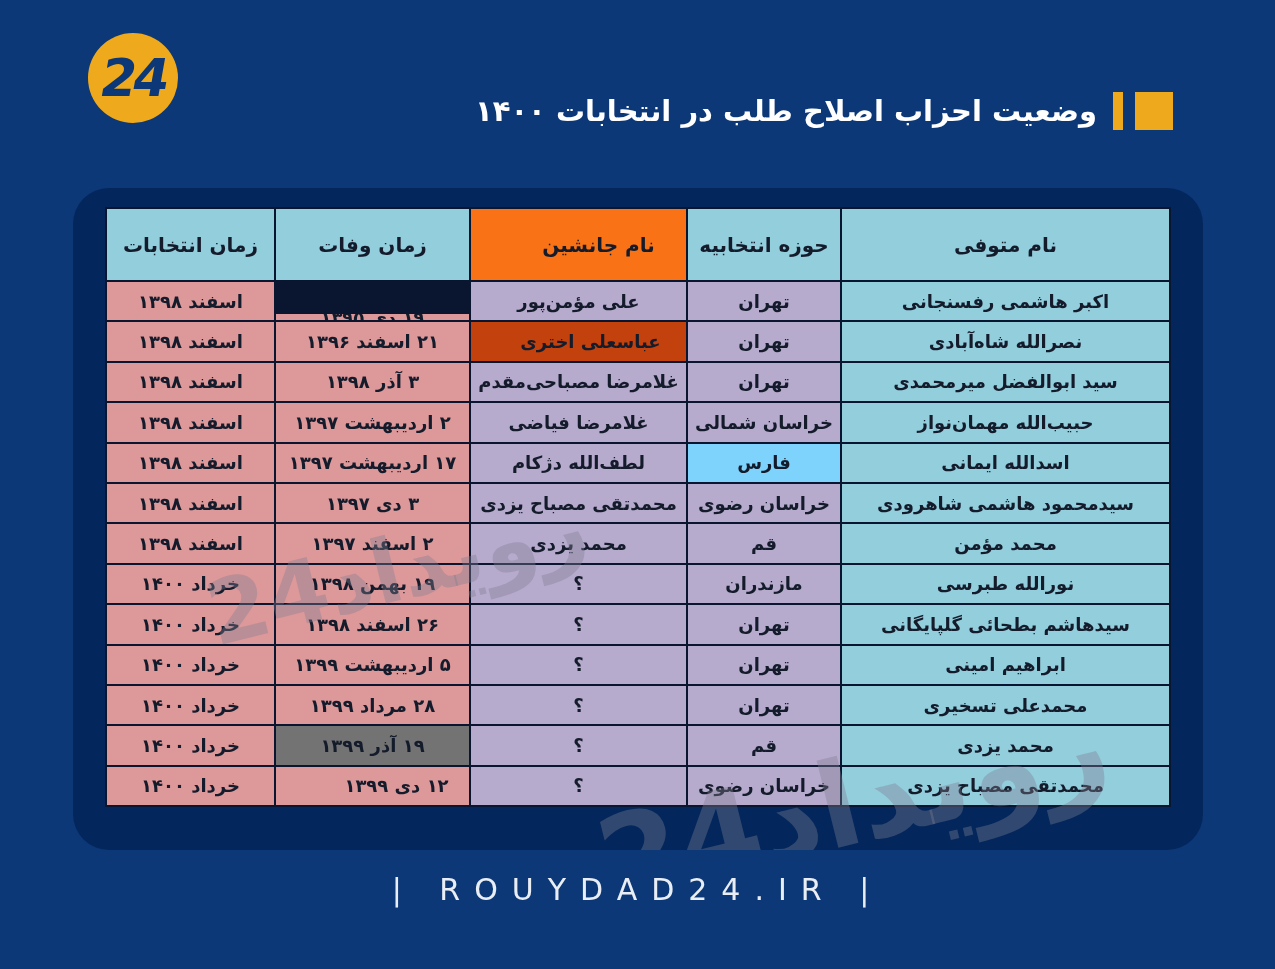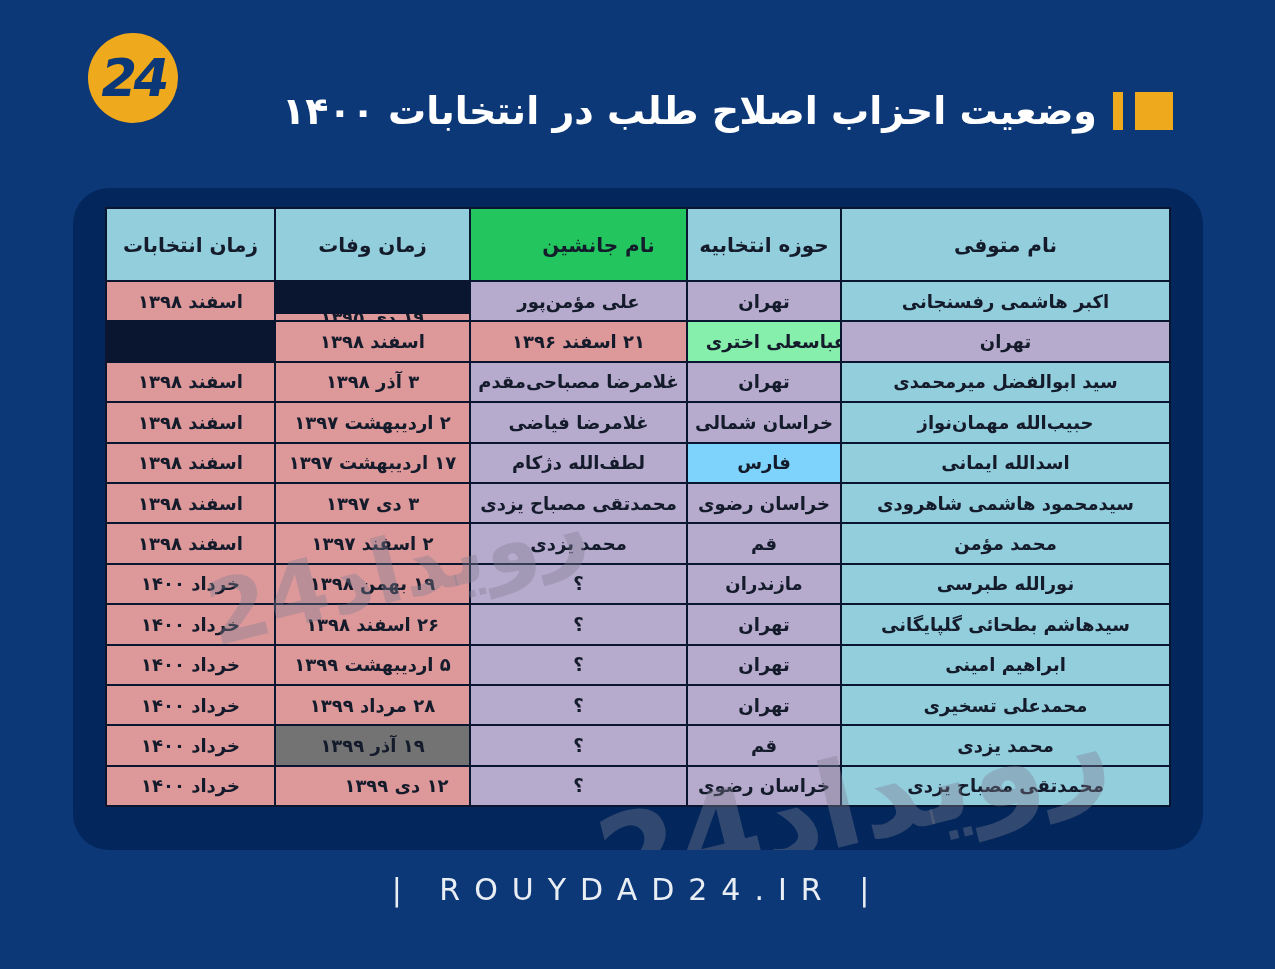--- a/index.html
+++ b/index.html
@@ -15,21 +15,21 @@
   }
   .logo span{
     color:#0c3877;font-size:52px;font-weight:800;transform:skewX(-10deg);
     letter-spacing:-4px;
   }
   .title-row{
     position:absolute;top:88px;right:102px;height:46px;
     display:flex;align-items:center;gap:12px;direction:ltr;
   }
   .title-text{
-    color:#ffffff;font-size:38px;font-weight:700;direction:rtl;white-space:nowrap;
+    color:#ffffff;font-size:29px;font-weight:700;direction:rtl;white-space:nowrap;
     margin-right:4px;
   }
   .accent-bar{width:10px;height:38px;background:#efa91c;}
   .accent-square{width:38px;height:38px;background:#efa91c;}
   
   .panel{
     position:absolute;left:73px;top:188px;width:1130px;height:662px;
     background:#03275c;border-radius:36px;overflow:hidden;
   }
   .grid-table{
@@ -68,34 +68,35 @@
   <div class="title-text">وضعیت احزاب اصلاح طلب در انتخابات ۱۴۰۰</div>
   <div class="accent-bar"></div>
   <div class="accent-square"></div>
 </div>
 
 <div class="panel">
   <div class="grid-table">
       <div class="row header-row">
         <div class="cell" style="background: rgb(147, 206, 221);">نام متوفی</div>
         <div class="cell" style="background: rgb(147, 206, 221);">حوزه انتخابیه</div>
-        <div class="cell" style="background: #22c55e; padding-left: 40px;">نام جانشین</div>
+        <div class="cell" style="background: #f97316; padding-left: 40px;">نام جانشین</div>
         <div class="cell" style="background: rgb(147, 206, 221);">زمان وفات</div>
         <div class="cell" style="background: rgb(147, 206, 221);">زمان انتخابات</div>
       </div>
       <div class="row">
         <div class="cell" style="background: rgb(147, 206, 221);">اکبر هاشمی رفسنجانی</div>
         <div class="cell" style="background: rgb(182, 170, 205);">تهران</div>
         <div class="cell" style="background: rgb(182, 170, 205);">علی مؤمن‌پور</div>
         <div class="cell" style="background: rgb(221, 152, 154); margin-top: 32px;">۱۹ دی ۱۳۹۵</div>
         <div class="cell" style="background: rgb(221, 152, 154);">اسفند ۱۳۹۸</div>
       </div>
       <div class="row">
+        <div class="cell" style="background: rgb(147, 206, 221);">نصرالله شاه‌آبادی</div>
         <div class="cell" style="background: rgb(182, 170, 205);">تهران</div>
-        <div class="cell" style="background: #86efac; padding-left: 24px;">عباسعلی اختری</div>
+        <div class="cell" style="background: #c2410c; padding-left: 24px;">عباسعلی اختری</div>
         <div class="cell" style="background: rgb(221, 152, 154);">۲۱ اسفند ۱۳۹۶</div>
         <div class="cell" style="background: rgb(221, 152, 154);">اسفند ۱۳۹۸</div>
       </div>
       <div class="row">
         <div class="cell" style="background: rgb(147, 206, 221);">سید ابوالفضل میرمحمدی</div>
         <div class="cell" style="background: rgb(182, 170, 205);">تهران</div>
         <div class="cell" style="background: rgb(182, 170, 205);">غلامرضا مصباحی‌مقدم</div>
         <div class="cell" style="background: rgb(221, 152, 154);">۳ آذر ۱۳۹۸</div>
         <div class="cell" style="background: rgb(221, 152, 154);">اسفند ۱۳۹۸</div>
       </div>

